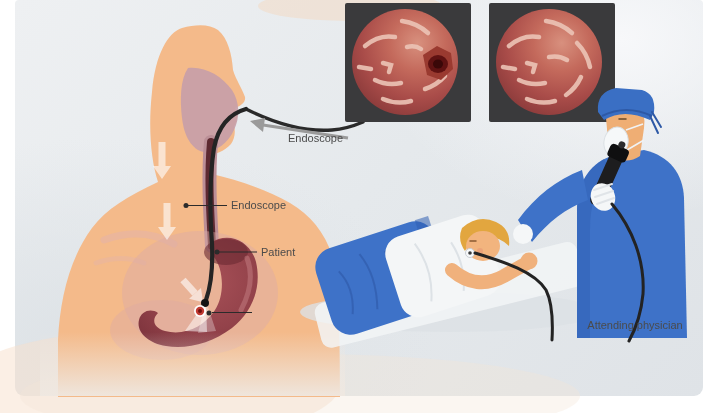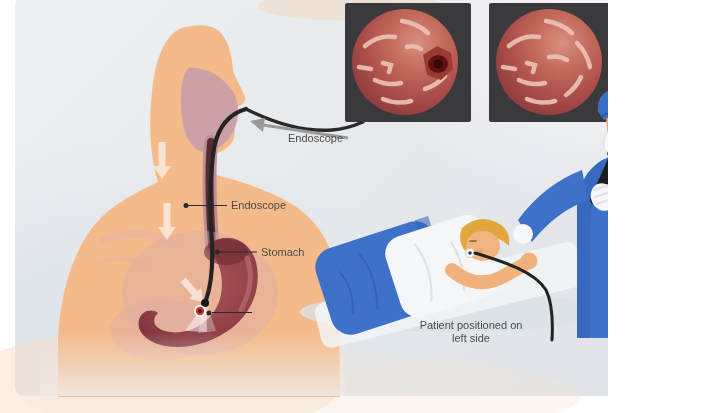--- a/index.html
+++ b/index.html
@@ -1,16 +1,16 @@
 <!DOCTYPE html>
 <html><head>
 <meta charset="utf-8">
 <style>
   html,body{margin:0;padding:0;background:#fff;}
-  .stage{position:relative;width:608px;height:413px;background:#ffffff;overflow:hidden;
+  .stage{position:relative;width:720px;height:413px;background:#ffffff;overflow:hidden;
          font-family:"Liberation Sans", sans-serif;}
   .panel{position:absolute;left:15px;top:0;width:688px;height:396px;
          border-radius:4px 4px 9px 9px;
          background:
            radial-gradient(ellipse 420px 300px at 88% 10%, #f7f8fa 0%, rgba(247,248,250,0) 60%),
            radial-gradient(ellipse 480px 300px at 12% 88%, #dde2e6 0%, rgba(221,226,230,0) 70%),
            linear-gradient(135deg,#eef0f2 0%,#e5e9ec 50%,#dfe3e7 100%);}
   svg.art{position:absolute;left:0;top:0;width:720px;height:413px;}
   .lbl{position:absolute;font-size:11px;line-height:13px;color:#4b4b4b;}
   .cap{position:absolute;font-size:11px;line-height:13px;color:#4b4b4b;text-align:center;}
@@ -219,15 +219,15 @@
     </g>
 
     <g stroke="#232323" stroke-width="3" fill="none" stroke-linecap="round">
       <path d="M 475,253 C 505,262 535,272 546,290 C 552,302 553,322 552,340"></path>
       <path d="M 612,204 C 632,228 645,260 643,294 C 641,316 635,330 629,341"></path>
     </g>
   </svg>
 
   <div class="lbl" style="left:288px;top:132px;">Endoscope</div>
   <div class="lbl" style="left:231px;top:199px;">Endoscope</div>
-  <div class="lbl" style="left:261px;top:246px;">Stomach</div>
-  <div class="cap" style="left:413px;top:319px;width:116px;">Patient positioned on left side</div>
+  <div class="lbl" style="left:261px;top:246px;">Patient</div>
+  <div class="cap" style="left:565px;top:319px;width:140px;">Attending physician</div>
 </div>
 
 </body></html>

